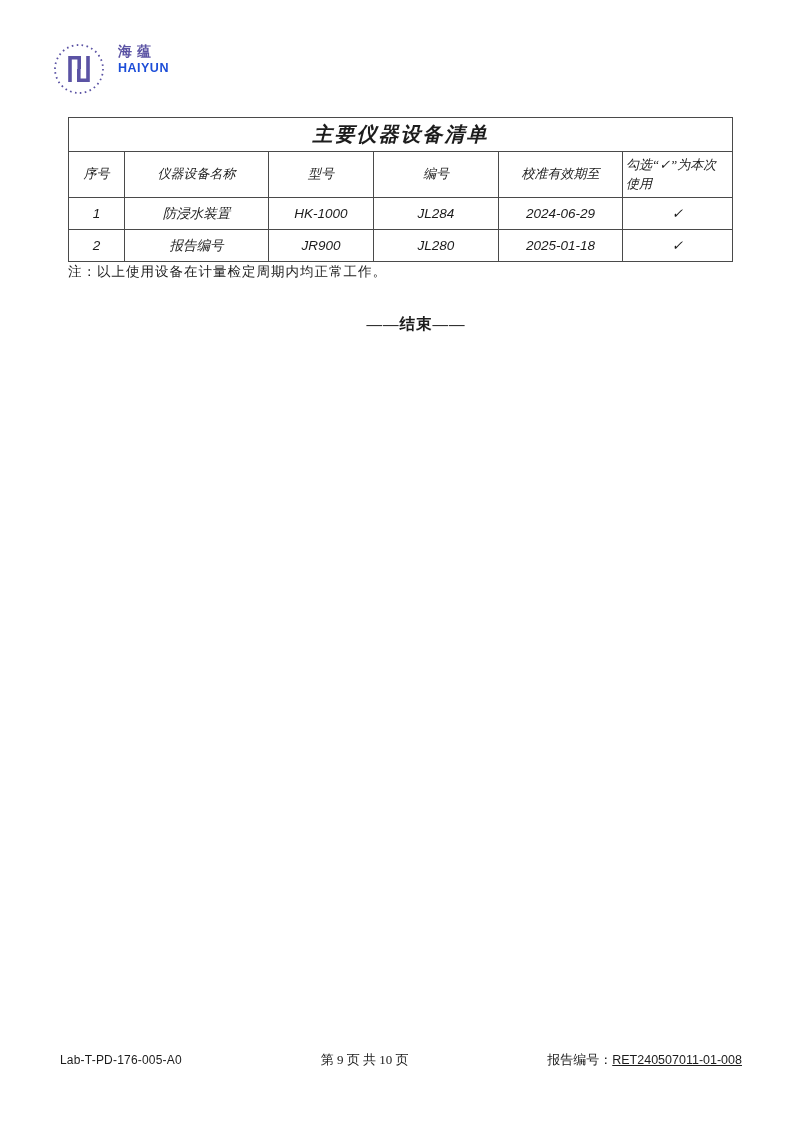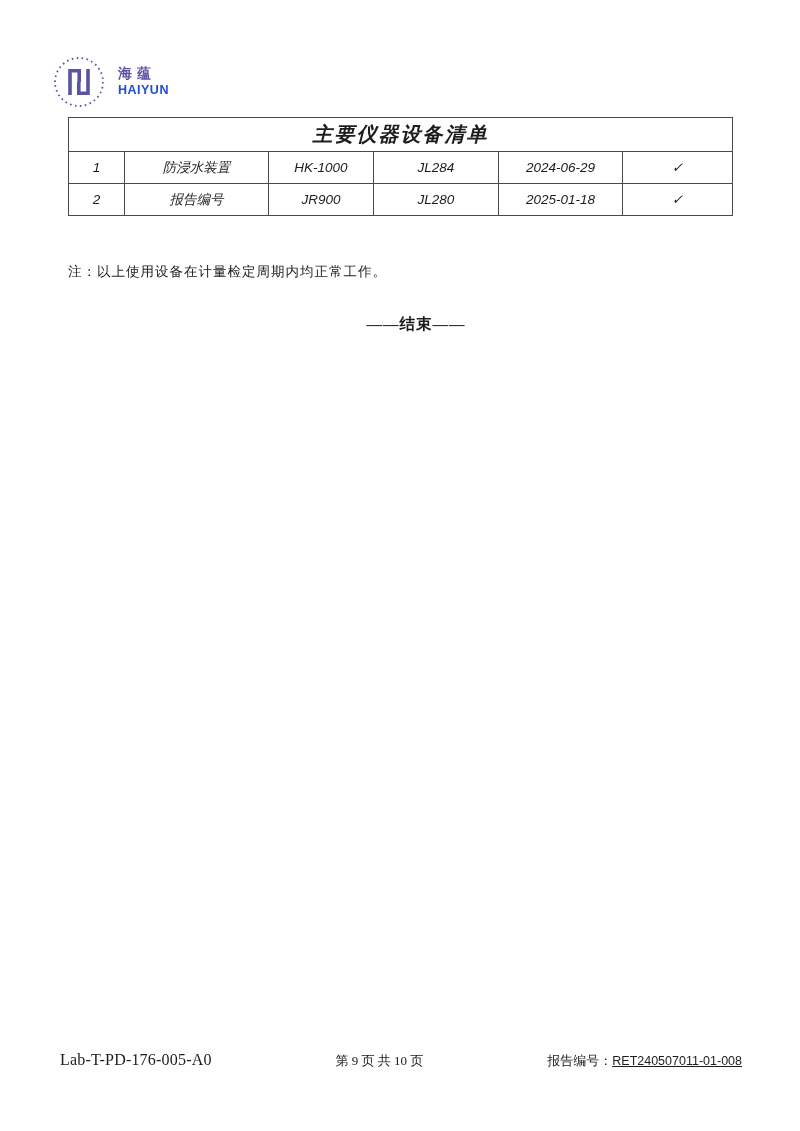--- a/index.html
+++ b/index.html
@@ -7,21 +7,21 @@
     position:relative;
     width:800px; height:1131px;
     margin:0 auto;
     background:#ffffff;
     color:#1c1c1c;
     font-family:"Liberation Serif","DejaVu Serif",serif;
     overflow:hidden;
   }
 
   
-  .logo { position:absolute; top:56px; left:53px; display:flex; align-items:center; gap:13px; }
+  .logo { position:absolute; top:43px; left:53px; display:flex; gap:13px; }
   .logo-mark svg { display:block; width:52px; height:52px; }
   .logo-text { display:flex; flex-direction:column; line-height:1.25; }
   .logo-zh { font-family:"Liberation Sans","DejaVu Sans",sans-serif; font-size:14px; font-weight:700; letter-spacing:5px; color:#5b53a4; }
   .logo-en { font-family:"Liberation Sans","DejaVu Sans",sans-serif; font-size:12.5px; font-weight:600; letter-spacing:0.5px; color:#1d4ed8; }
 
   
   table.equip {
     position:absolute; left:68px; top:117px;
     width:664px; border-collapse:collapse; table-layout:fixed;
     text-align:center;
@@ -38,21 +38,21 @@
   
   .note { position:absolute; left:68px; top:263px; font-size:13.5px; letter-spacing:1px; }
   .end-marker { position:absolute; left:16px; width:100%; top:314px; text-align:center; font-size:15.5px; font-weight:700; letter-spacing:1px; }
 
   
   .footer {
     position:absolute; left:60px; right:58px; top:1051px;
     display:flex; justify-content:space-between; align-items:baseline;
     font-size:13px;
   }
-  .footer .doc-code { font-family:Liberation Serif, serif; font-size:16px; letter-spacing:0.2px; }
+  .footer .doc-code { font-family:Liberation Sans, sans-serif; font-size:12px; letter-spacing:0.2px; }
   .footer .report-no .sans { font-size:12.5px;text-decoration:underline; }
 </style>
 </head>
 <body>
 
 <div class="page">
 
   <div class="logo">
     <span class="logo-mark">
       <svg viewBox="0 0 52 52" xmlns="http://www.w3.org/2000/svg">
@@ -77,20 +77,28 @@
         <col style="width:144px">
         <col style="width:105px">
       <col style="width:125px">
         <col style="width:124px">
         <col style="width:110px">
     </colgroup>
     <tbody>
       <tr>
         <td class="title-cell" colspan="6">主要仪器设备清单</td>
       </tr>
+      <tr class="hdr">
+        <td>序号</td>
+        <td>仪器设备名称</td>
+        <td>型号</td>
+        <td>编号</td>
+        <td>校准有效期至</td>
+        <td class="left">勾选“✓”为本次使用</td>
+      </tr>
       <tr class="data">
         <td class="sans">1</td>
         <td>防浸水装置</td>
         <td class="sans">HK-1000</td>
         <td class="sans">JL284</td>
         <td class="sans">2024-06-29</td>
         <td class="check"><span>✓</span></td>
       </tr>
       <tr class="data">
         <td class="sans">2</td>

